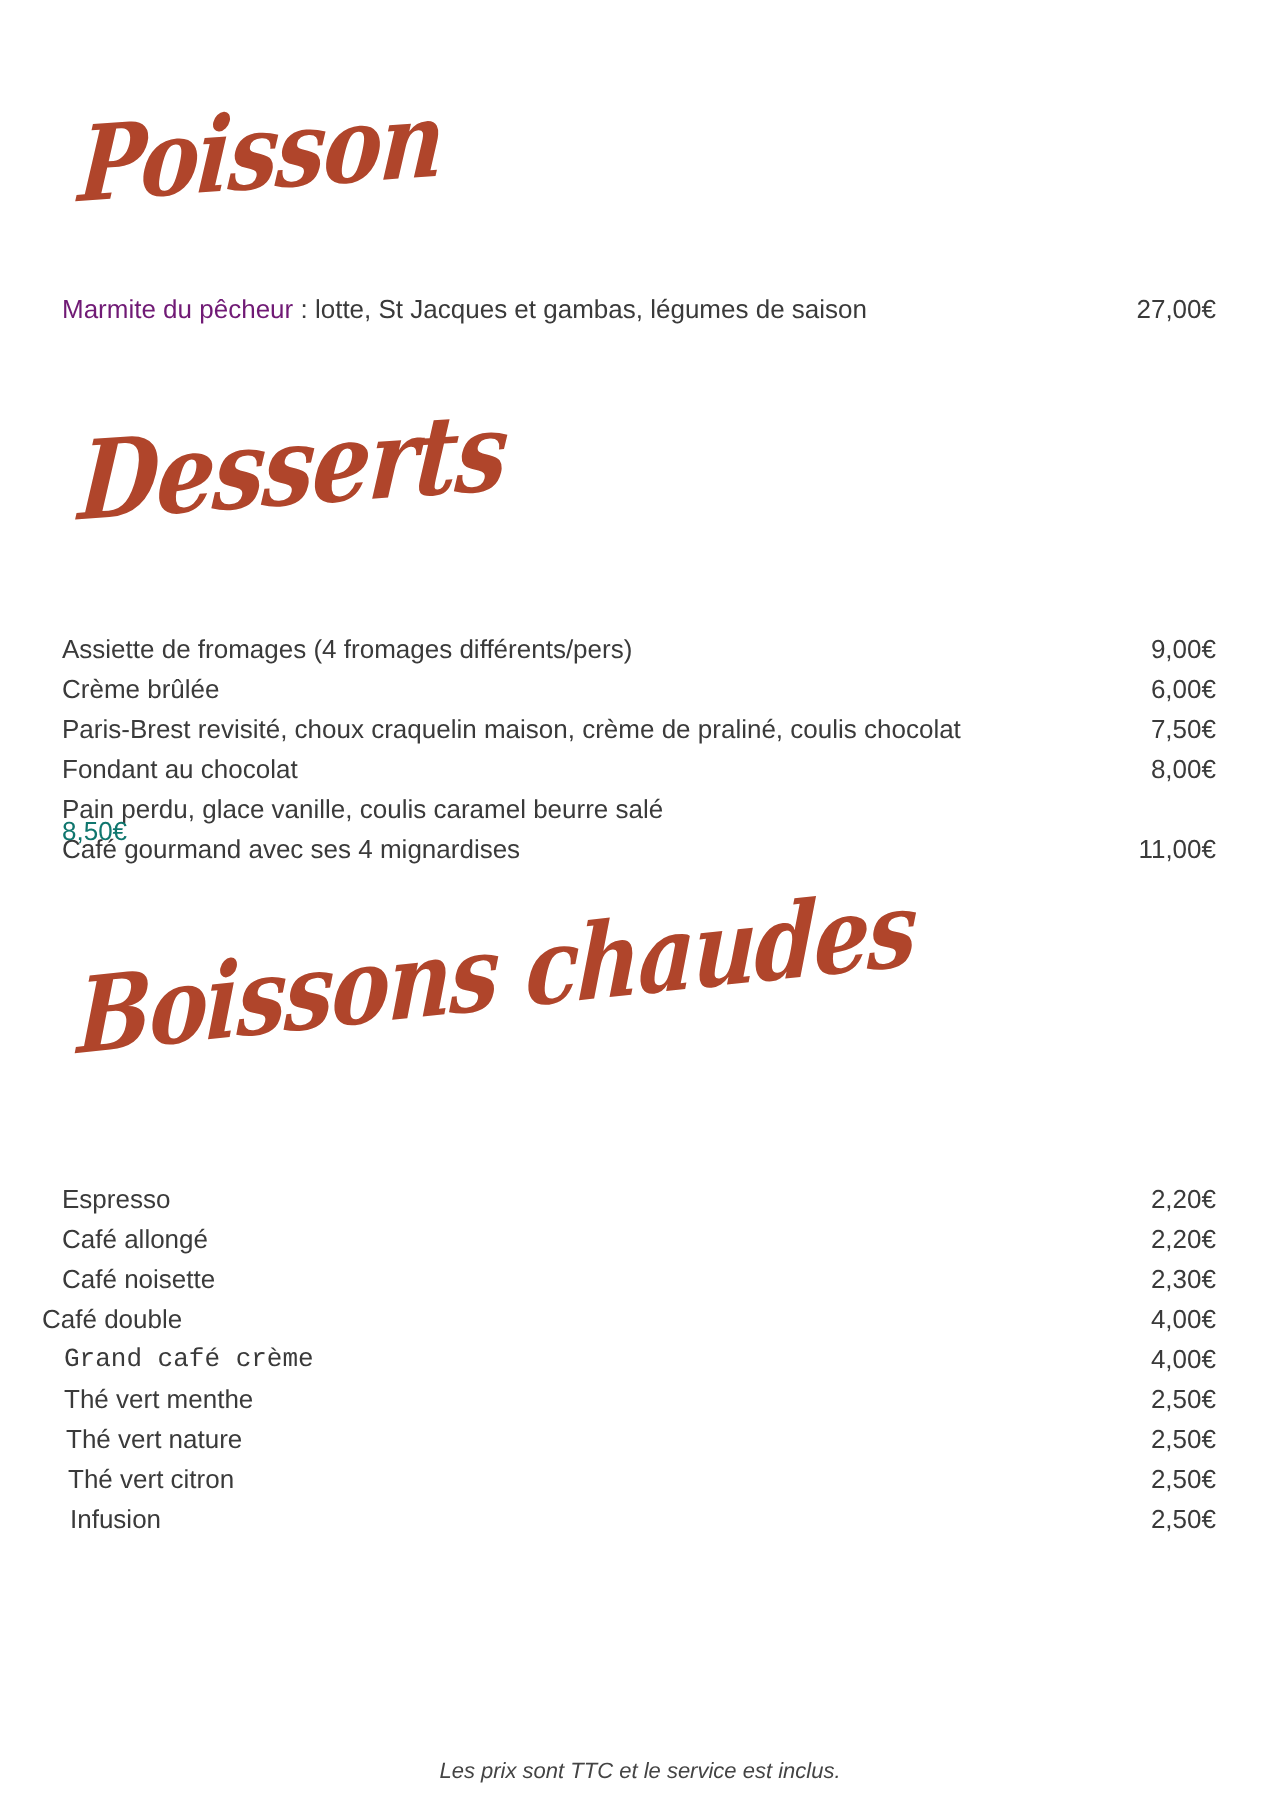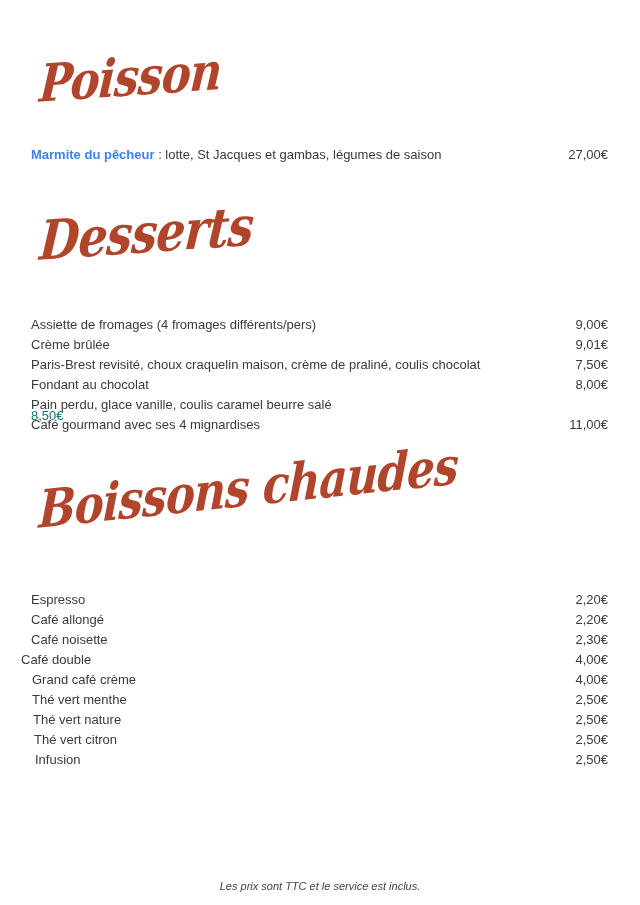--- a/index.html
+++ b/index.html
@@ -75,22 +75,22 @@
     left: 31px;
     top: 0;
   }
   .row-price {
     position: absolute;
     right: 32px;
     top: 0;
     text-align: left;
   }
   .dish-title {
-    font-weight: 700;
-    color: #3b82f6;
+    font-weight: 400;
+    color: #701a75;
   }
 
   
   .section-poisson { top: 144px; }
   .section-poisson .menu-row { height: 22px; line-height: 22px; }
 
   
   .section-desserts { top: 303px; margin-top: 12px; }
 
   
@@ -104,21 +104,21 @@
     white-space: nowrap;
   }
 
   
   .section-boissons { top: 590px; }
   .section-boissons .menu-row { height: 20px; line-height: 20px; }
   .section-boissons .menu-row:nth-child(1) .row-name { left: 31px; }
   .section-boissons .menu-row:nth-child(2) .row-name { left: 31px; }
   .section-boissons .menu-row:nth-child(3) .row-name { left: 31px; }
   .section-boissons .menu-row:nth-child(4) .row-name { left: 21px; }
-  .section-boissons .menu-row:nth-child(5) .row-name { left: 32px; }
+  .section-boissons .menu-row:nth-child(5) .row-name { left: 32px; font-family: Liberation Mono, monospace; }
   .section-boissons .menu-row:nth-child(6) .row-name { left: 32px; }
   .section-boissons .menu-row:nth-child(7) .row-name { left: 33px; }
   .section-boissons .menu-row:nth-child(8) .row-name { left: 34px; }
   .section-boissons .menu-row:nth-child(9) .row-name { left: 35px; }
 
   
   .footer-note {
     position: absolute;
     left: 0;
     top: 880px;
@@ -145,21 +145,21 @@
 
   <div class="section-heading heading-desserts">Desserts</div>
 
   <div class="menu-section section-desserts">
     <div class="menu-row">
       <span class="row-name">Assiette de fromages (4 fromages différents/pers)</span>
       <span class="row-price">9,00€</span>
     </div>
     <div class="menu-row">
       <span class="row-name">Crème brûlée</span>
-      <span class="row-price">9,01€</span>
+      <span class="row-price">6,00€</span>
     </div>
     <div class="menu-row">
       <span class="row-name">Paris-Brest revisité, choux craquelin maison, crème de praliné, coulis chocolat</span>
       <span class="row-price">7,50€</span>
     </div>
     <div class="menu-row">
       <span class="row-name">Fondant au chocolat</span>
       <span class="row-price">8,00€</span>
     </div>
     <div class="menu-row">

